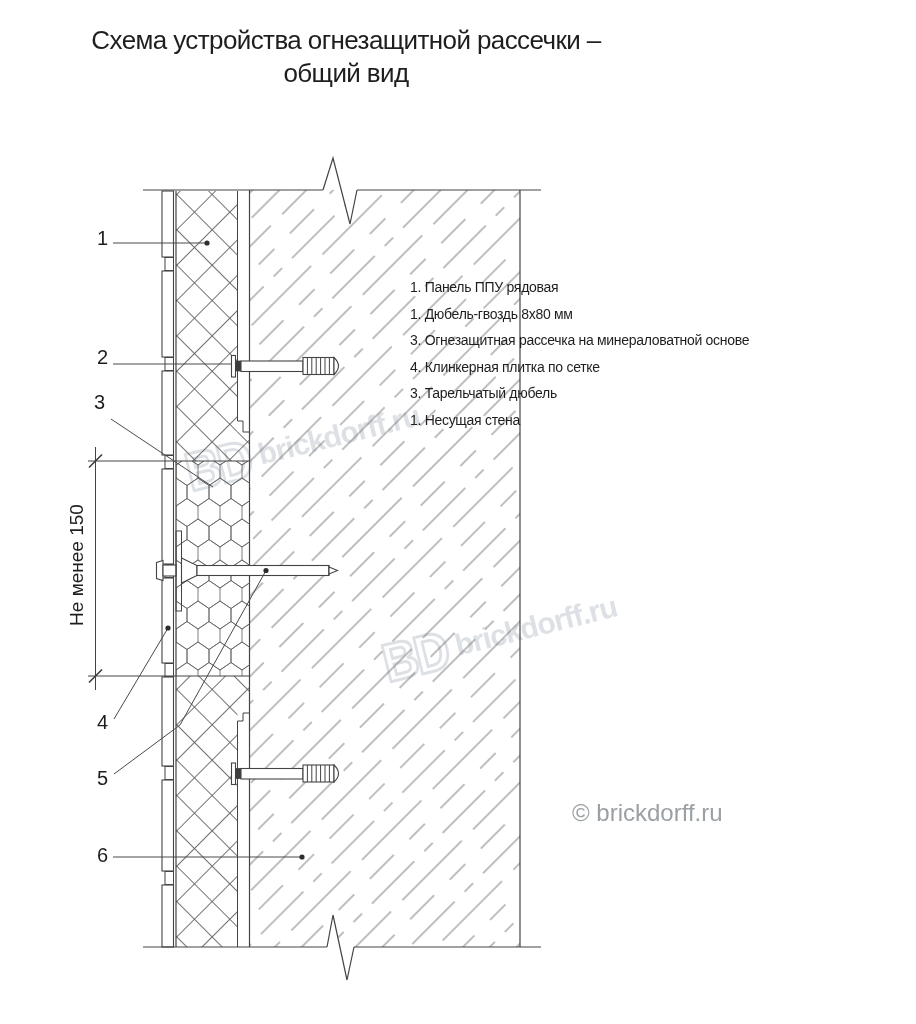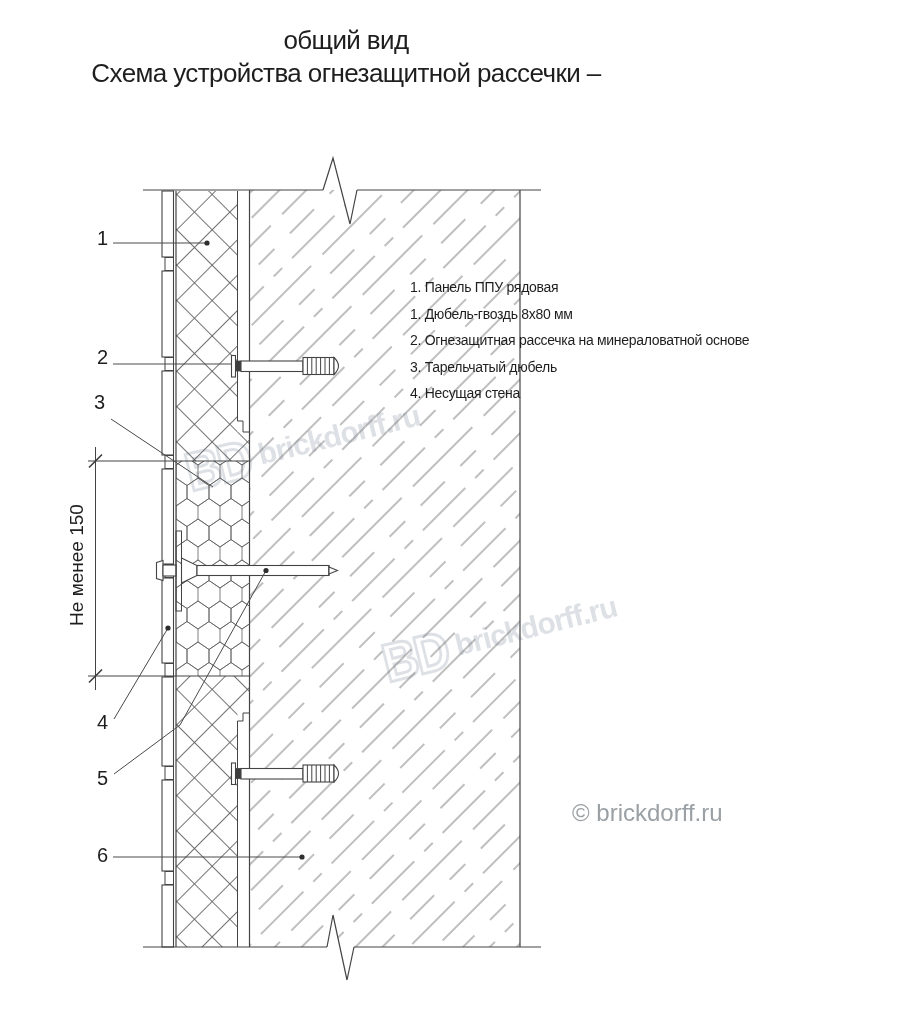--- a/index.html
+++ b/index.html
@@ -193,30 +193,31 @@
     <line class="leader" x1="114" y1="719" x2="168" y2="628"></line>
     <circle class="dot" cx="168" cy="628" r="2.6"></circle>
     <polyline class="leader" points="114,774 180,725 266,570.5"></polyline>
     <circle class="dot" cx="266" cy="570.5" r="2.6"></circle>
     <line class="leader" x1="113" y1="857" x2="302" y2="857"></line>
     <circle class="dot" cx="302" cy="857" r="2.6"></circle>
   </g>
 </svg>
 
 <div class="abs title">
+  <div>Схема устройства огнезащитной рассечки –</div>
   <div>общий вид</div>
-  <div>Схема устройства огнезащитной рассечки –</div>
 </div>
 
 <div class="abs legend">
   <div>1. Панель ППУ рядовая</div>
   <div>1. Дюбель-гвоздь 8х80 мм</div>
-  <div>2. Огнезащитная рассечка на минераловатной основе</div>
+  <div>3. Огнезащитная рассечка на минераловатной основе</div>
+  <div>4. Клинкерная плитка по сетке</div>
   <div>3. Тарельчатый дюбель</div>
-  <div>4. Несущая стена</div>
+  <div>1. Несущая стена</div>
 </div>
 
 <div class="abs callout-num" style="left:97px;top:227px">1</div>
 <div class="abs callout-num" style="left:97px;top:346px">2</div>
 <div class="abs callout-num" style="left:94px;top:391px">3</div>
 <div class="abs callout-num" style="left:97px;top:711px">4</div>
 <div class="abs callout-num" style="left:97px;top:767px">5</div>
 <div class="abs callout-num" style="left:97px;top:844px">6</div>
 
 <div class="abs dim-label">Не менее 150</div>

